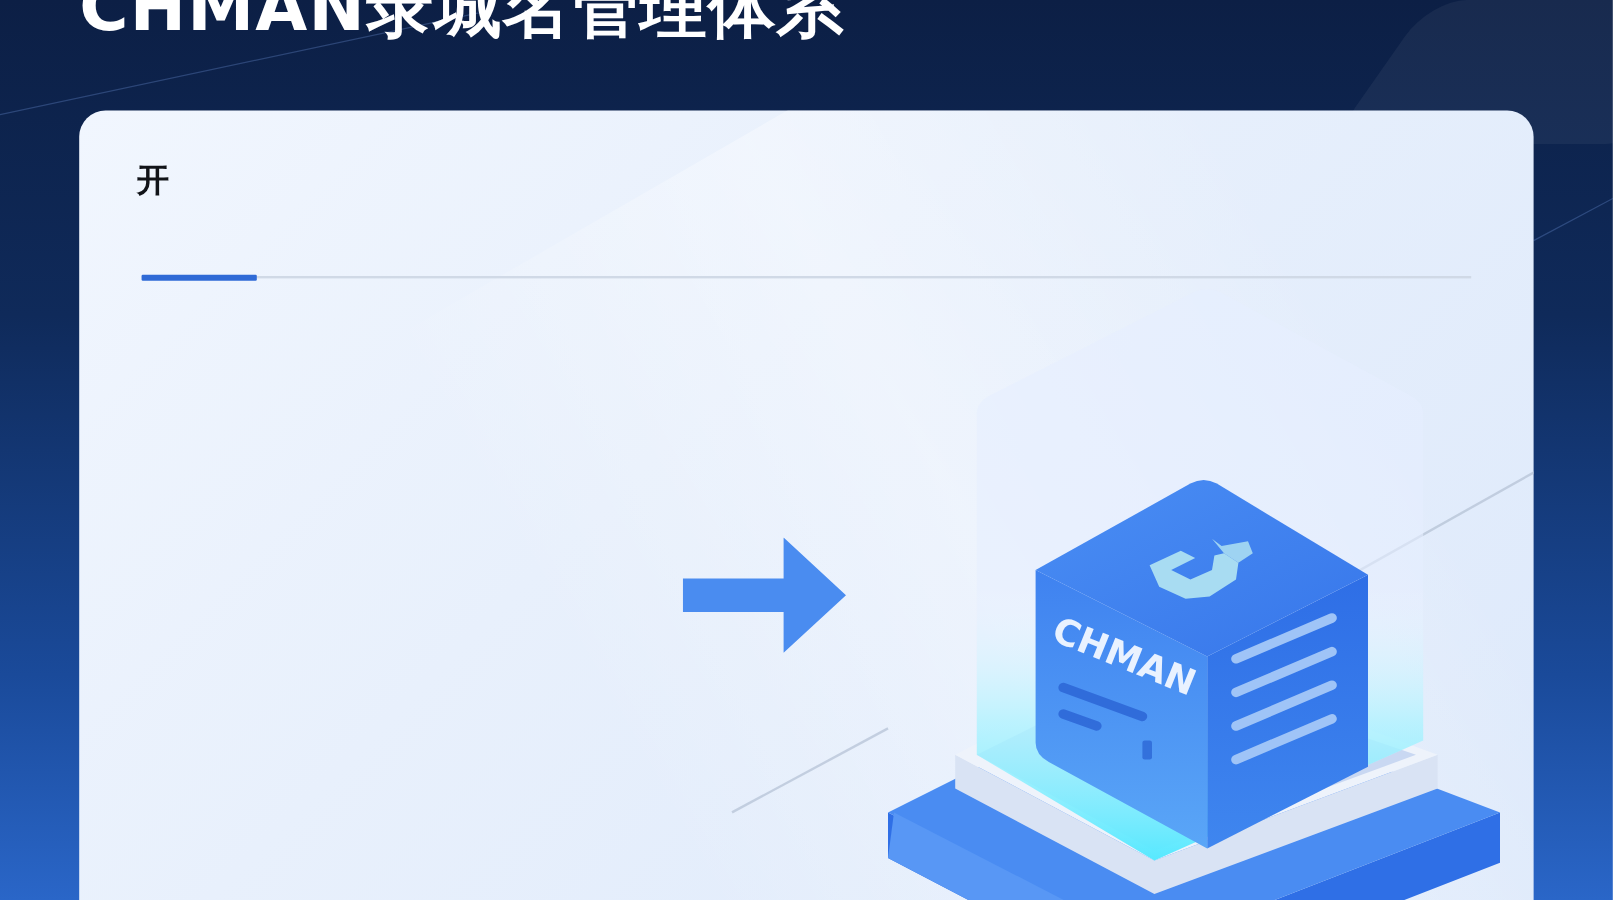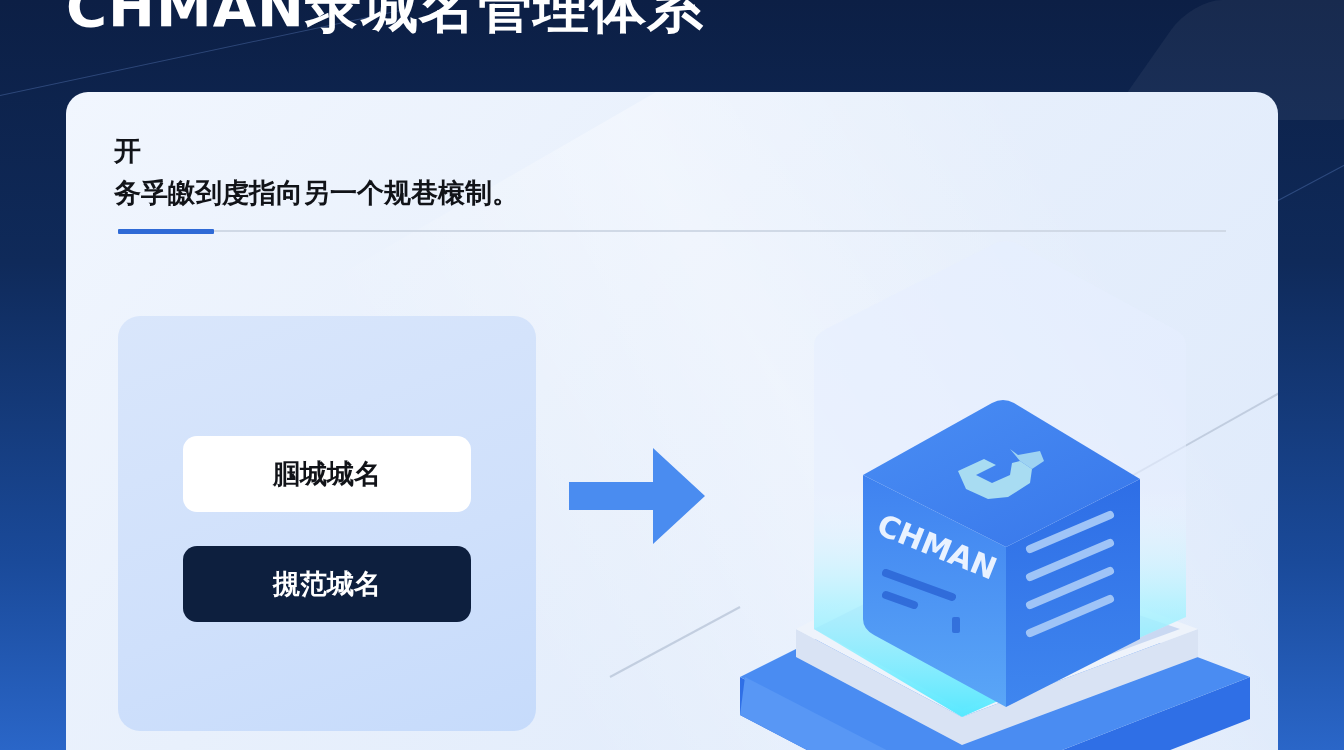--- a/index.html
+++ b/index.html
@@ -69,32 +69,25 @@
 
 <div class="page-title">CHMAN录城名管理体系</div>
 
 <div class="card">
   <div class="card-sheen"></div>
 
   <div class="desc">
     <div class="row">
       <span>开</span>
     </div>
-    <div class="row second">
-      <span>务孚皦刭虔指向另一个规巷榱制。</span>
-    </div>
   </div>
 
   <div class="divider"></div>
   <div class="divider-accent"></div>
 
-  <div class="left-panel">
-    <div class="pill alias">腘城城名</div>
-    <div class="pill canonical">摫范城名</div>
-  </div>
 
   <svg class="arrow" width="140" height="100" viewBox="0 0 140 100">
     <polygon points="0,34 84,34 84,0 136,48 84,96 84,62 0,62" fill="#4a8cf0"></polygon>
   </svg>
 
   <svg class="scene" width="680" height="560" viewBox="0 0 680 560">
     <defs>
       <linearGradient id="glowG" x1="0" y1="0" x2="0" y2="1">
         <stop offset="0" stop-color="#ffffff" stop-opacity="0"></stop>
         <stop offset="0.5" stop-color="#8ff5ff" stop-opacity="0.5"></stop>

